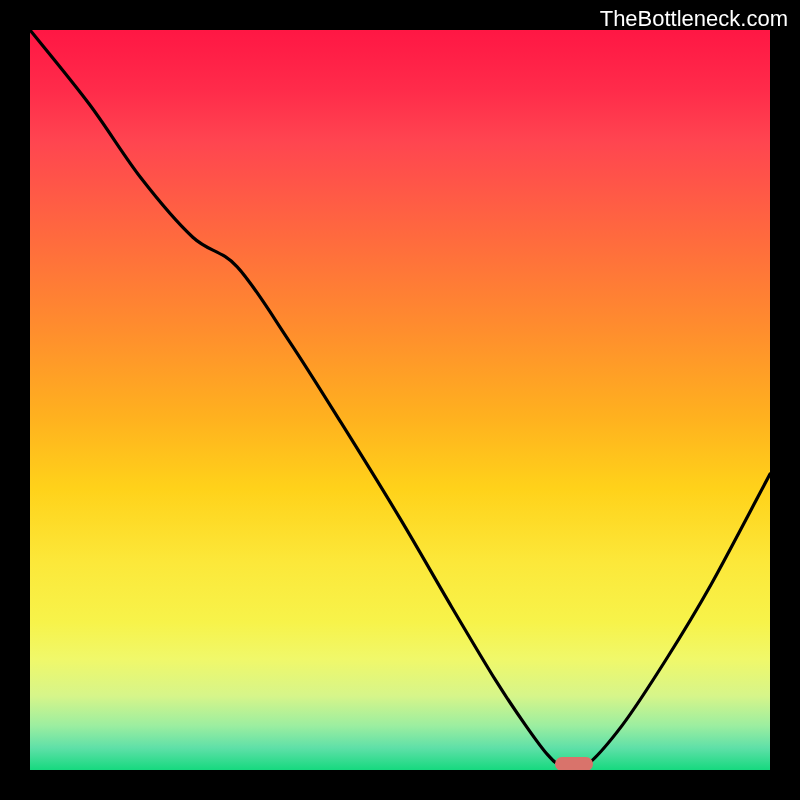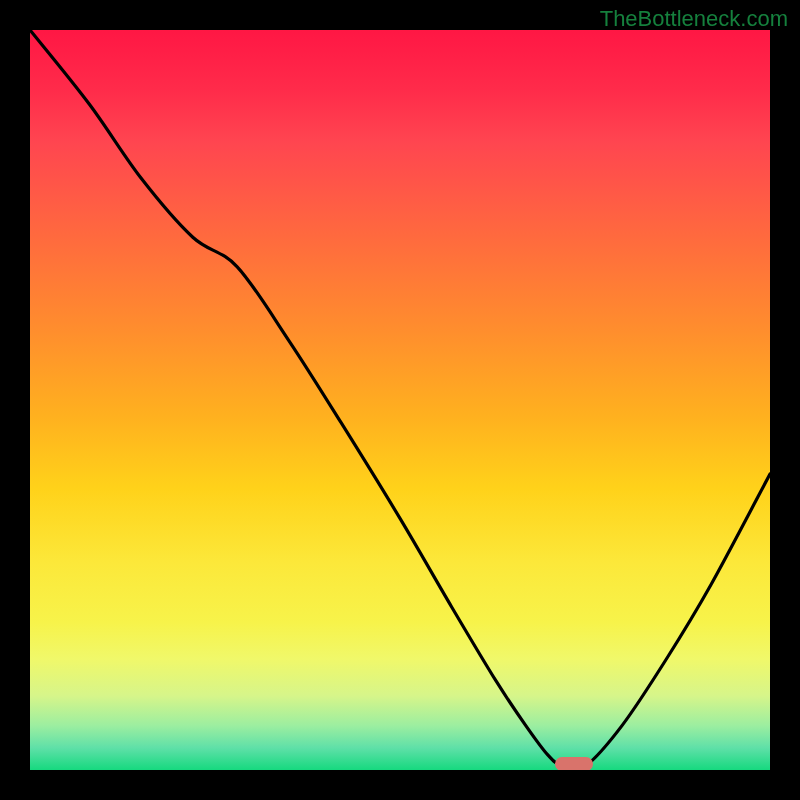--- a/index.html
+++ b/index.html
@@ -7,21 +7,21 @@
     width: 800px;
     height: 800px;
     background: #000;
     position: relative;
     font-family: Arial, sans-serif;
   }
   .watermark {
     position: absolute;
     top: 6px;
     right: 12px;
-    color: #15803d;
+    color: #ffffff;
     font-size: 22px;
     font-weight: 500;
     z-index: 10;
   }
   .plot-area {
     position: absolute;
     top: 30px;
     left: 30px;
     width: 740px;
     height: 740px;

